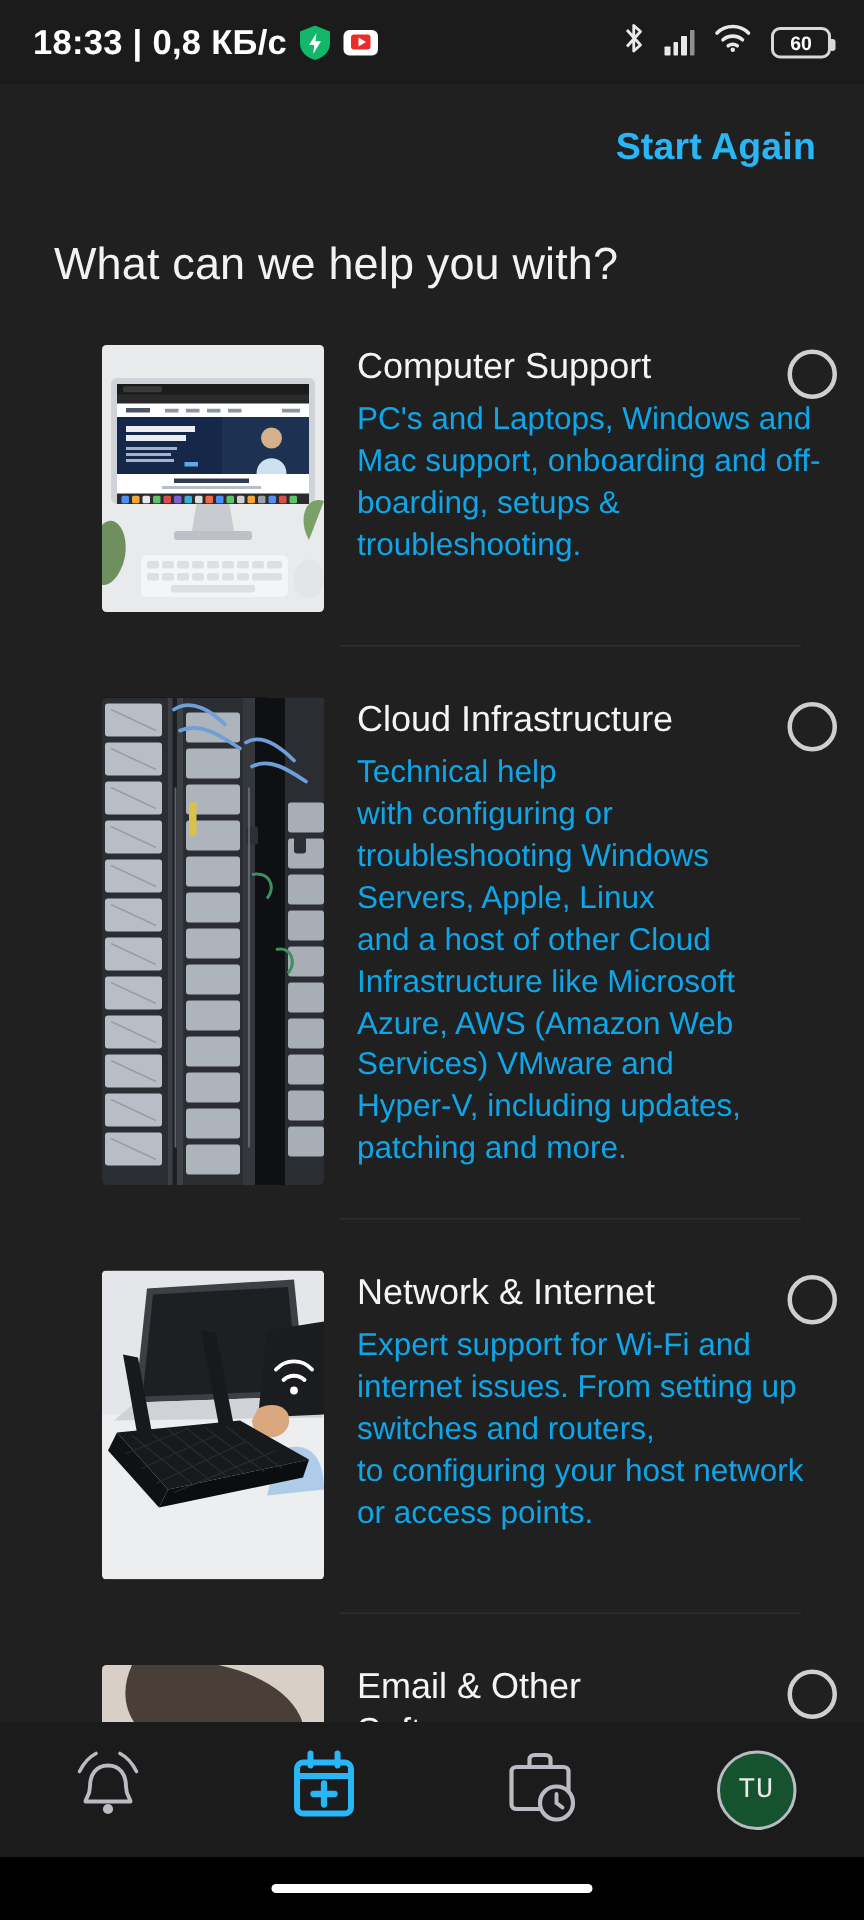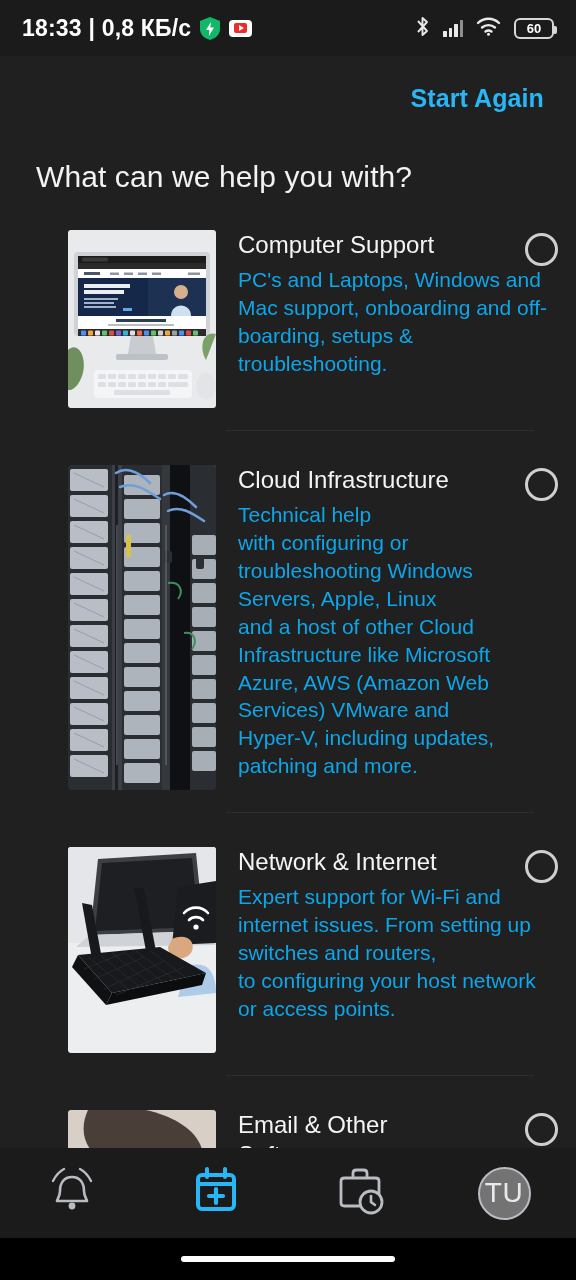--- a/index.html
+++ b/index.html
@@ -116,23 +116,23 @@
     position:absolute; left:0; right:0; bottom:42px; height:90px;
     background:#1b1b1b;
     display:flex; align-items:center;
   }
   .nav-item{
     flex:1; display:flex; align-items:center; justify-content:center;
     height:100%; cursor:pointer;
   }
   .avatar{
     width:53px;height:53px;border-radius:50%;
-    border:2.5px solid #b9bcc2; background:#737373;
+    border:2.5px solid #b9bcc2; background:#14532d;
     display:flex;align-items:center;justify-content:center;
-    color:#e7e9ec; font-size:28px; font-weight:500; letter-spacing:.5px;
+    color:#e7e9ec; font-size:19px; font-weight:500; letter-spacing:.5px;font-family:Liberation Mono, monospace;
   }
   .gesture-area{
     position:absolute; left:0; right:0; bottom:0; height:42px; background:#000;
     display:flex; align-items:center; justify-content:center;
   }
   .gesture-bar{ width:214px;height:6px;background:#fff;border-radius:3px; }
 </style>
 </head>
 <body>
 

